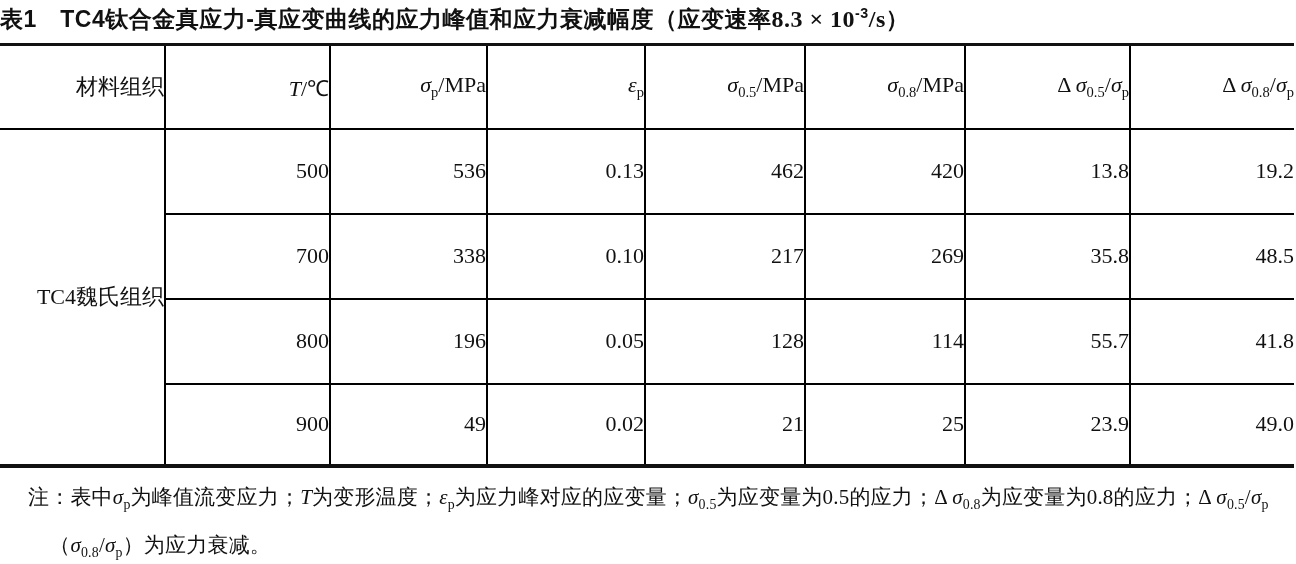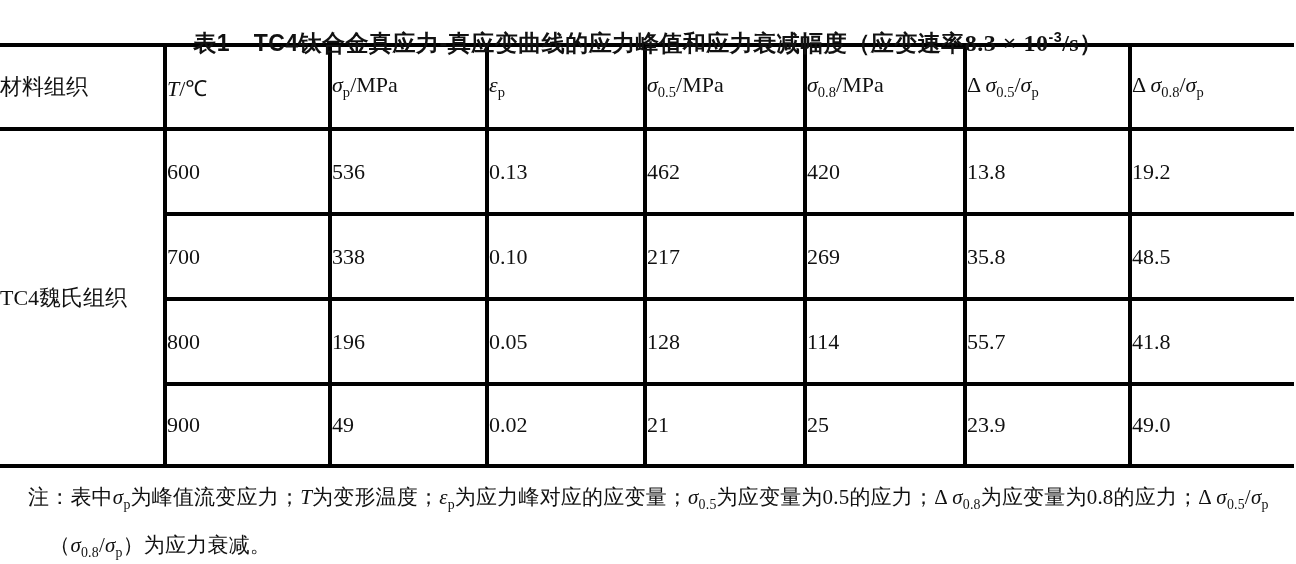--- a/index.html
+++ b/index.html
@@ -7,23 +7,22 @@
   body {
     width: 1296px; height: 564px;
     font-family: "Liberation Serif", serif;
     color: #111111;
     overflow: hidden;
   }
   .page { width: 1296px; height: 564px; position: relative; }
 
   
   .title {
-    padding-top: 28px;
+    padding-top: 4px;
     height: 43px;
-    text-align: center;
     font-family: "Liberation Sans", sans-serif;
     font-weight: bold;
     font-size: 23px;
     letter-spacing: 0.5px;
     white-space: nowrap;
   }
   .title .num {
     font-family: "Liberation Serif", serif;
     font-size: 24px;
   }
@@ -32,22 +31,22 @@
   
   table.tbl {
     width: 1294px;
     border-collapse: collapse;
     table-layout: fixed;
     border-top: 3px solid #111;
     border-bottom: 4px solid #111;
     font-size: 22px;
   }
   table.tbl th, table.tbl td {
-    border: 4px solid #000000;
-    text-align: left;
+    border: 2px solid #000000;
+    text-align: right;
     vertical-align: middle;
     font-weight: normal;
     padding: 0;
   }
   table.tbl th:first-child, table.tbl td.group { border-left: none; }
   table.tbl th:last-child, table.tbl td:last-child { border-right: none; }
   thead tr { height: 84px; }
   tbody tr { height: 85px; }
   tbody tr:last-child { height: 82px; }
   i { font-style: italic; }
@@ -89,21 +88,21 @@
         <th><i>ε</i><sub>p</sub></th>
         <th><i>σ</i><sub>0.5</sub><span>/MPa</span></th>
         <th><i>σ</i><sub>0.8</sub><span>/MPa</span></th>
         <th><span>Δ </span><i>σ</i><sub>0.5</sub><span>/</span><i>σ</i><sub>p</sub></th>
         <th><span>Δ </span><i>σ</i><sub>0.8</sub><span>/</span><i>σ</i><sub>p</sub></th>
       </tr>
     </thead>
     <tbody>
       <tr>
         <td class="group" rowspan="4">TC4魏氏组织</td>
-        <td>600</td>
+        <td>500</td>
         <td>536</td>
         <td>0.13</td>
         <td>462</td>
         <td>420</td>
         <td>13.8</td>
         <td>19.2</td>
       </tr>
       <tr>
         <td>700</td>
         <td>338</td>

